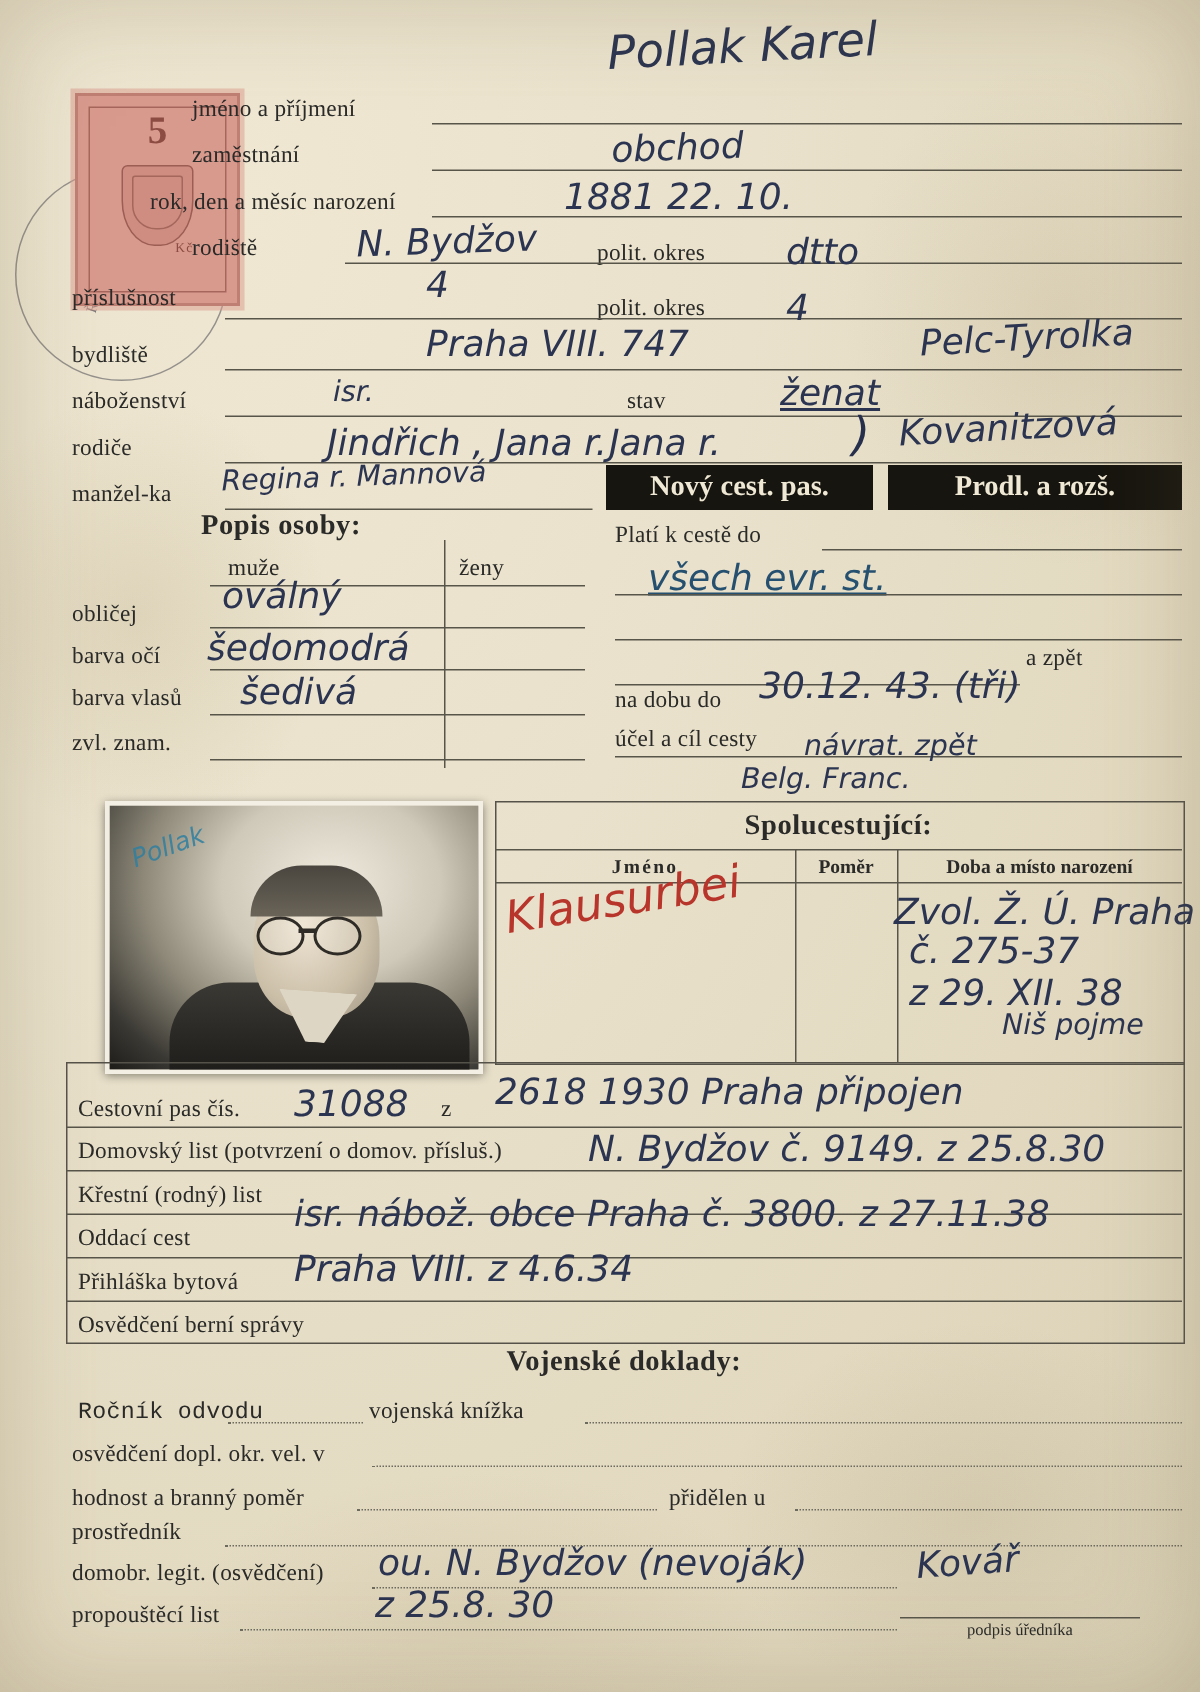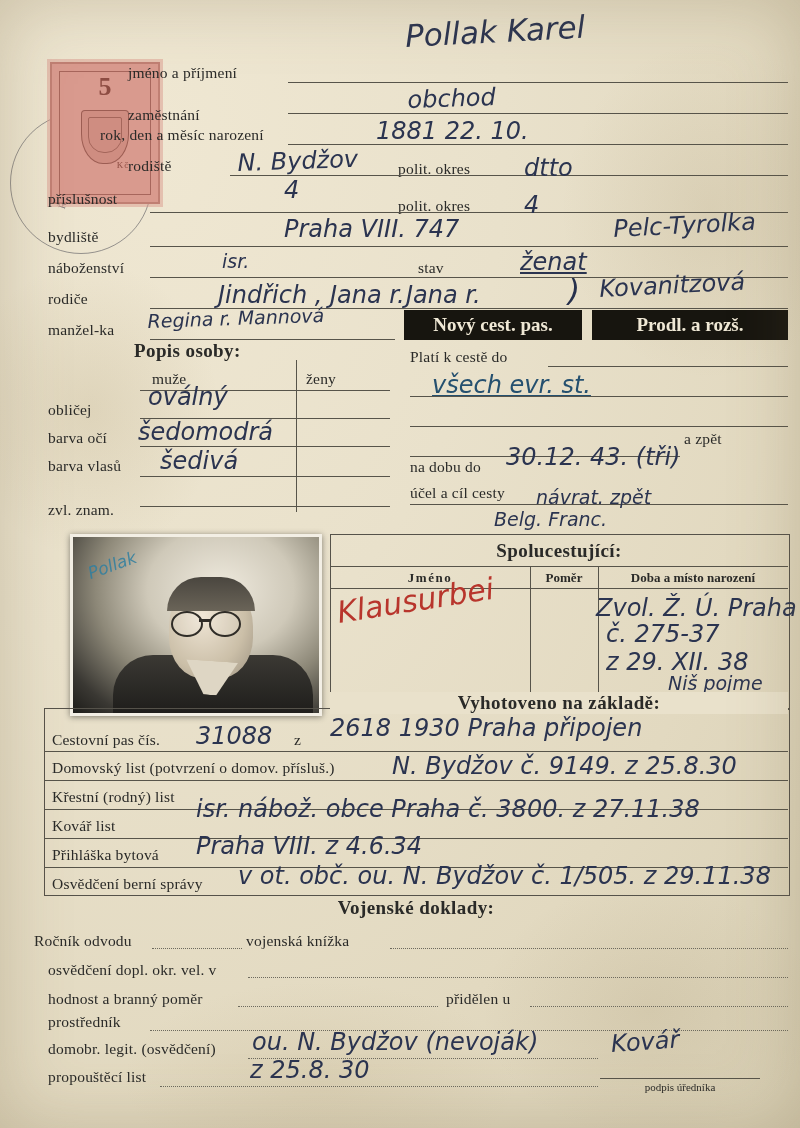--- a/index.html
+++ b/index.html
@@ -141,21 +141,21 @@
     <div class="cancel-txt">POLICEJNÍ ŘEDITELSTVÍ PRAHA</div>
 
     <div class="stamp">
       <div class="inner"></div>
       <div class="val">5</div>
       <div class="shield"></div>
       <div class="kc">Kč</div>
     </div>
 
     <div class="print lbl" style="left:128px;top:64px;">jméno a příjmení</div>
-    <div class="print lbl" style="left:128px;top:106px;">zaměstnání</div>
+    <div class="print lbl" style="left:128px;top:95px;">zaměstnání</div>
     <div class="print lbl" style="left:100px;top:126px;">rok, den a měsíc narození</div>
     <div class="print lbl" style="left:128px;top:157px;">rodiště</div>
     <div class="print lbl" style="left:48px;top:190px;">příslušnost</div>
     <div class="print lbl" style="left:48px;top:228px;">bydliště</div>
     <div class="print lbl" style="left:48px;top:259px;">náboženství</div>
     <div class="print lbl" style="left:48px;top:290px;">rodiče</div>
     <div class="print lbl" style="left:48px;top:321px;">manžel-ka</div>
 
     <div class="print lbl" style="left:398px;top:160px;">polit. okres</div>
     <div class="print lbl" style="left:398px;top:197px;">polit. okres</div>
@@ -189,21 +189,21 @@
     <div class="hand med" style="left:406px;top:281px;">Jana r.</div>
     <div class="hand big" style="left:568px;top:272px;color:#26304c;">)</div>
 
     <div class="print hdr" style="left:134px;top:340px;font-size:19px;">Popis osoby:</div>
     <div class="print lbl" style="left:152px;top:370px;">muže</div>
     <div class="print lbl" style="left:306px;top:370px;">ženy</div>
 
     <div class="print lbl" style="left:48px;top:401px;">obličej</div>
     <div class="print lbl" style="left:48px;top:429px;">barva očí</div>
     <div class="print lbl" style="left:48px;top:457px;">barva vlasů</div>
-    <div class="print lbl" style="left:48px;top:487px;margin-top:14px;">zvl. znam.</div>
+    <div class="print lbl" style="left:48px;top:487px;">zvl. znam.</div>
 
     <div class="rule" style="left:140px;top:390px;width:250px;"></div>
     <div class="rule" style="left:140px;top:418px;width:250px;"></div>
     <div class="rule" style="left:140px;top:446px;width:250px;"></div>
     <div class="rule" style="left:140px;top:476px;width:250px;"></div>
     <div class="rule" style="left:140px;top:506px;width:250px;"></div>
     <div class="rule" style="left:296px;top:360px;height:152px;width:1px;"></div>
 
     <div class="hand med" style="left:148px;top:383px;">oválný</div>
     <div class="hand med" style="left:138px;top:418px;">šedomodrá</div>
@@ -251,47 +251,45 @@
     <div class="print center-hdr" style="left:530px;top:570px;width:68px;font-size:13px;">Poměr</div>
     <div class="print center-hdr" style="left:598px;top:570px;width:190px;font-size:13px;">Doba a místo narození</div>
 
     <div class="hand med red" style="left:340px;top:595px;font-size:30px;transform:rotate(-9deg);">Klausurbei</div>
     <div class="hand med" style="left:596px;top:594px;">Zvol. Ž. Ú. Praha</div>
     <div class="hand med" style="left:606px;top:620px;">č. 275-37</div>
     <div class="hand med" style="left:606px;top:648px;">z 29. XII. 38</div>
     <div class="hand sm" style="left:668px;top:672px;">Niš pojme</div>
 
     <div class="box" style="left:44px;top:708px;width:744px;height:186px;"></div>
-    <div class="print hdr center-hdr" style="left:330px;top:692px;width:458px;font-size:19px;background:#e9e1cb;">Vyhotoveno na základě:</div>
 
     <div class="print lbl" style="left:52px;top:731px;">Cestovní pas čís.</div>
     <div class="print lbl" style="left:52px;top:759px;">Domovský list (potvrzení o domov. přísluš.)</div>
     <div class="print lbl" style="left:52px;top:788px;">Křestní (rodný) list</div>
-    <div class="print lbl" style="left:52px;top:817px;">Kovář list</div>
+    <div class="print lbl" style="left:52px;top:817px;">Oddací cest</div>
     <div class="print lbl" style="left:52px;top:846px;">Přihláška bytová</div>
     <div class="print lbl" style="left:52px;top:875px;">Osvědčení berní správy</div>
 
     <div class="rule" style="left:44px;top:751px;width:744px;"></div>
     <div class="rule" style="left:44px;top:780px;width:744px;"></div>
     <div class="rule" style="left:44px;top:809px;width:744px;"></div>
     <div class="rule" style="left:44px;top:838px;width:744px;"></div>
     <div class="rule" style="left:44px;top:867px;width:744px;"></div>
 
     <div class="hand med" style="left:196px;top:722px;">31088</div>
     <div class="print lbl" style="left:294px;top:731px;">z</div>
     <div class="hand med" style="left:330px;top:714px;">2618  1930 Praha připojen</div>
     <div class="hand med" style="left:392px;top:752px;">N. Bydžov č. 9149. z 25.8.30</div>
     <div class="hand sm" style="left:150px;top:800px;"></div>
     <div class="hand med" style="left:196px;top:795px;">isr. nábož. obce Praha č. 3800. z 27.11.38</div>
     <div class="hand med" style="left:196px;top:832px;">Praha VIII. z 4.6.34</div>
-    <div class="hand med" style="left:238px;top:862px;">v ot. obč. ou. N. Bydžov č. 1/505. z 29.11.38</div>
 
     <div class="print hdr center-hdr" style="left:44px;top:897px;width:744px;font-size:19px;">Vojenské doklady:</div>
 
-    <div class="print lbl" style="left:34px;top:932px;">Ročník odvodu</div>
+    <div class="print lbl" style="left:52px;top:932px;font-family:Liberation Mono, monospace;">Ročník odvodu</div>
     <div class="print lbl" style="left:246px;top:932px;">vojenská knížka</div>
     <div class="print lbl" style="left:48px;top:961px;">osvědčení dopl. okr. vel. v</div>
     <div class="print lbl" style="left:48px;top:990px;">hodnost a branný poměr</div>
     <div class="print lbl" style="left:446px;top:990px;">přidělen  u</div>
     <div class="print lbl" style="left:48px;top:1013px;">prostředník</div>
     <div class="print lbl" style="left:48px;top:1040px;">domobr. legit. (osvědčení)</div>
     <div class="print lbl" style="left:48px;top:1068px;">propouštěcí list</div>
 
     <div class="dots" style="left:152px;top:948px;width:90px;"></div>
     <div class="dots" style="left:390px;top:948px;width:398px;"></div>

